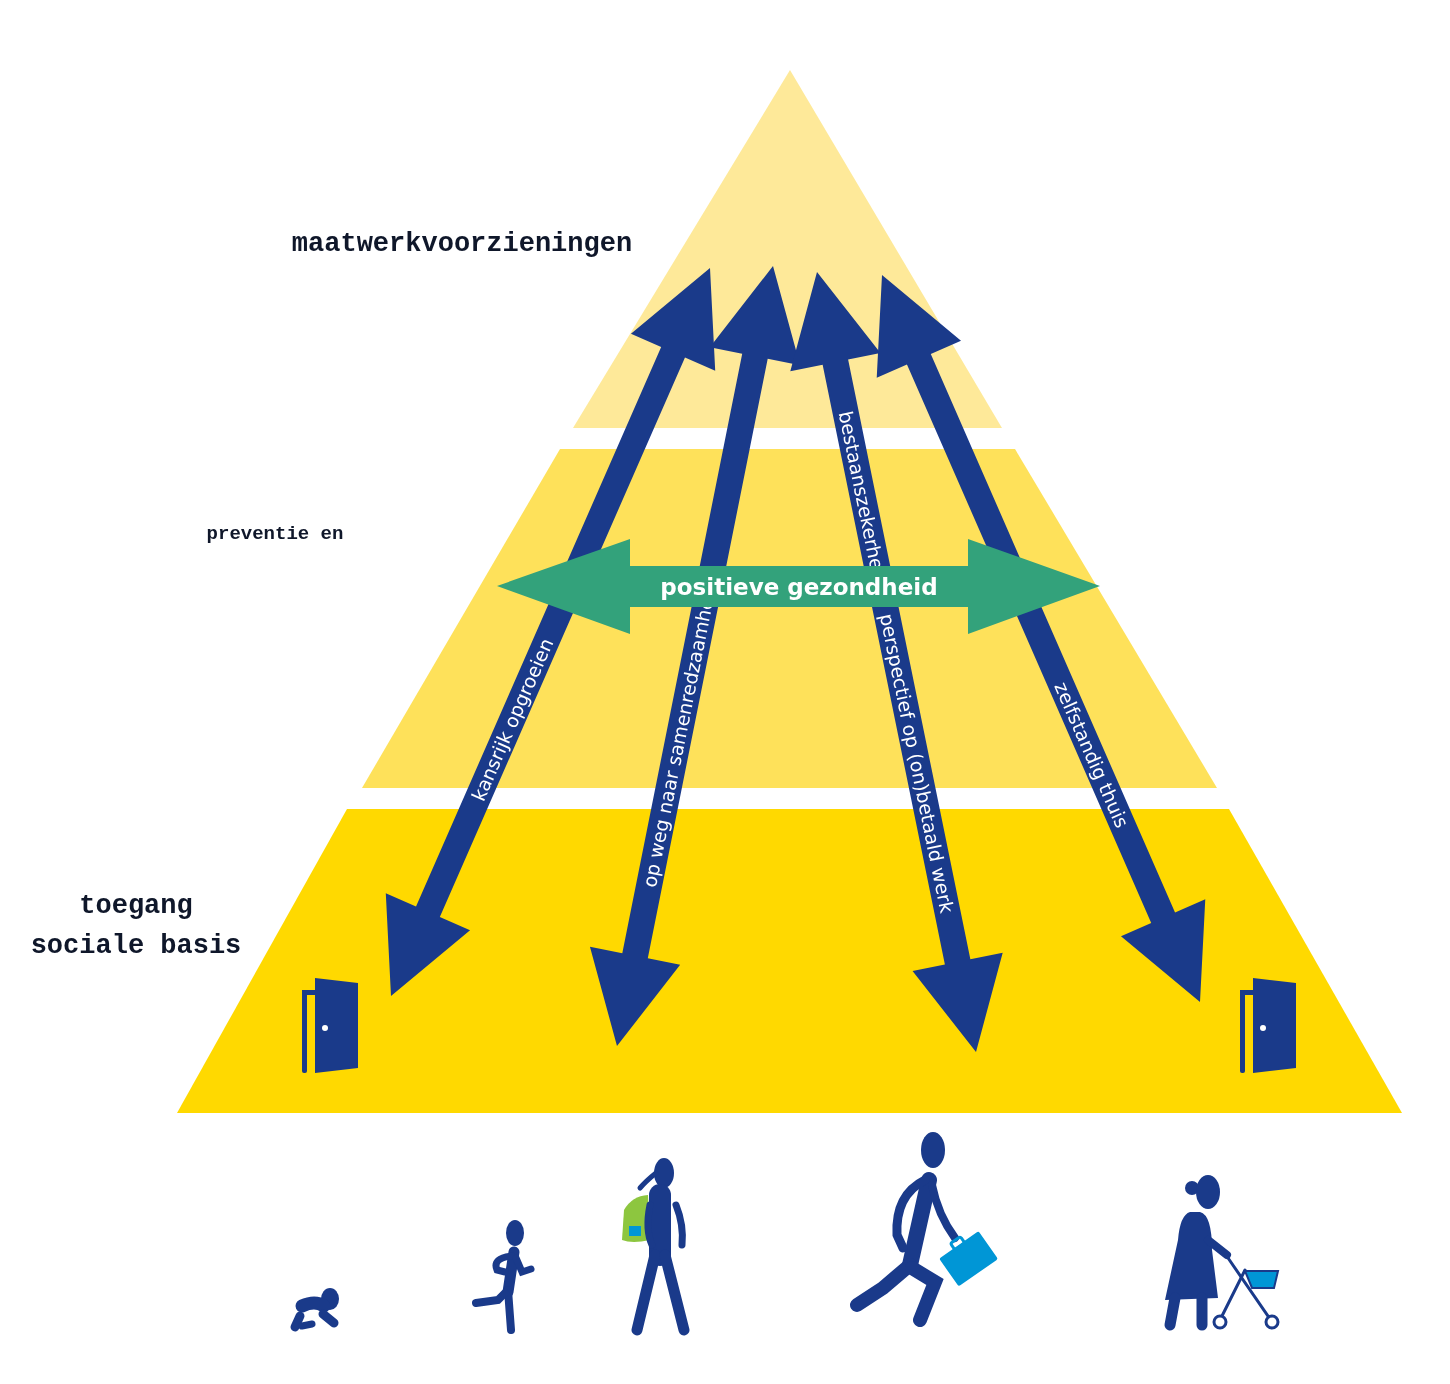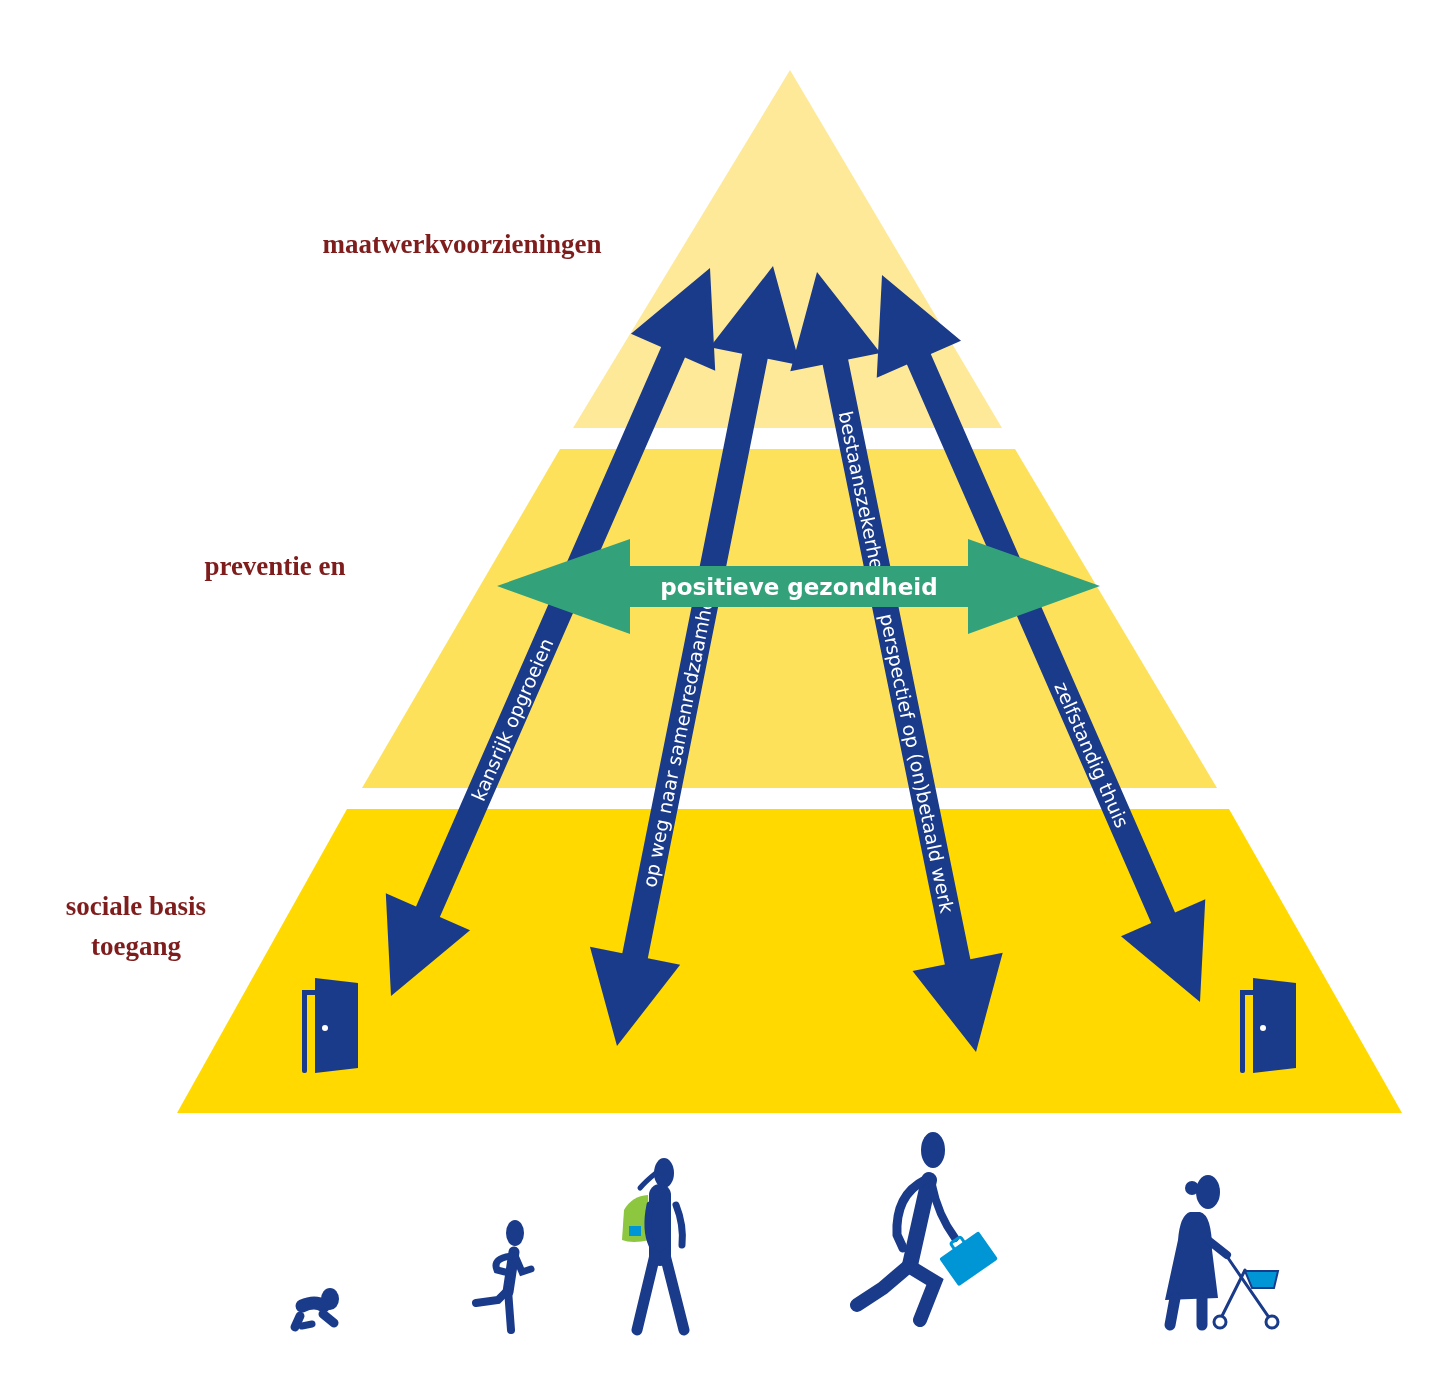--- a/index.html
+++ b/index.html
@@ -1,18 +1,18 @@
 <!DOCTYPE html>
 <html><head>
 <meta charset="utf-8">
 <style>
   html, body { margin:0; padding:0; background:#ffffff; }
   body { width:1450px; height:1384px; position:relative; overflow:hidden; font-family:"DejaVu Sans", sans-serif; }
   svg#diagram { position:absolute; left:0; top:0; }
-  .tier-label { position:absolute; color:#7f1d1d; font-weight:bold; font-family:Liberation Serif, serif; text-align:center; line-height:44px; white-space:nowrap; }
+  .tier-label { position:absolute; color:#0f172a; font-weight:bold; font-family:Liberation Mono, monospace; text-align:center; line-height:44px; white-space:nowrap; }
   .arrow-text { font-family:"DejaVu Sans", sans-serif; font-size:19px; fill:#ffffff; }
   .green-text { font-family:"DejaVu Sans", sans-serif; font-size:23px; font-weight:bold; fill:#ffffff; }
 </style>
 </head>
 <body>
 
 <svg id="diagram" width="1450" height="1384" viewBox="0 0 1450 1384">
 
   <polygon points="790,70 1002,428 573,428" fill="#FEE999"></polygon>
   <polygon points="560,449 1015,449 1217,788 362,788" fill="#FEE15A"></polygon>
@@ -96,19 +96,19 @@
     <path d="M1245,1270 L1220,1320" stroke="#1A3A8A" stroke-width="3" fill="none"></path>
     <polygon points="1245,1271 1278,1271 1274,1288 1252,1288" fill="#0096D6" stroke="#1A3A8A" stroke-width="2"></polygon>
     <circle cx="1220" cy="1322" r="6" fill="#ffffff" stroke="#1A3A8A" stroke-width="3"></circle>
     <circle cx="1272" cy="1322" r="6" fill="#ffffff" stroke="#1A3A8A" stroke-width="3"></circle>
   </g>
 </svg>
 
 <div class="tier-label" style="left:262px; top:222px; font-size:27px; width:400px;">
   <div>maatwerkvoorzieningen</div>
 </div>
-<div class="tier-label" style="left:95px; top:546px; font-size:27px; width:360px; line-height:40px;">
+<div class="tier-label" style="left:95px; top:514px; font-size:19px; width:360px; line-height:40px;">
   <div>preventie en</div>
 </div>
 <div class="tier-label" style="left:20px; top:886px; font-size:27px; width:232px; line-height:40px;">
+  <div>toegang</div>
   <div>sociale basis</div>
-  <div>toegang</div>
 </div>
 
 </body></html>

